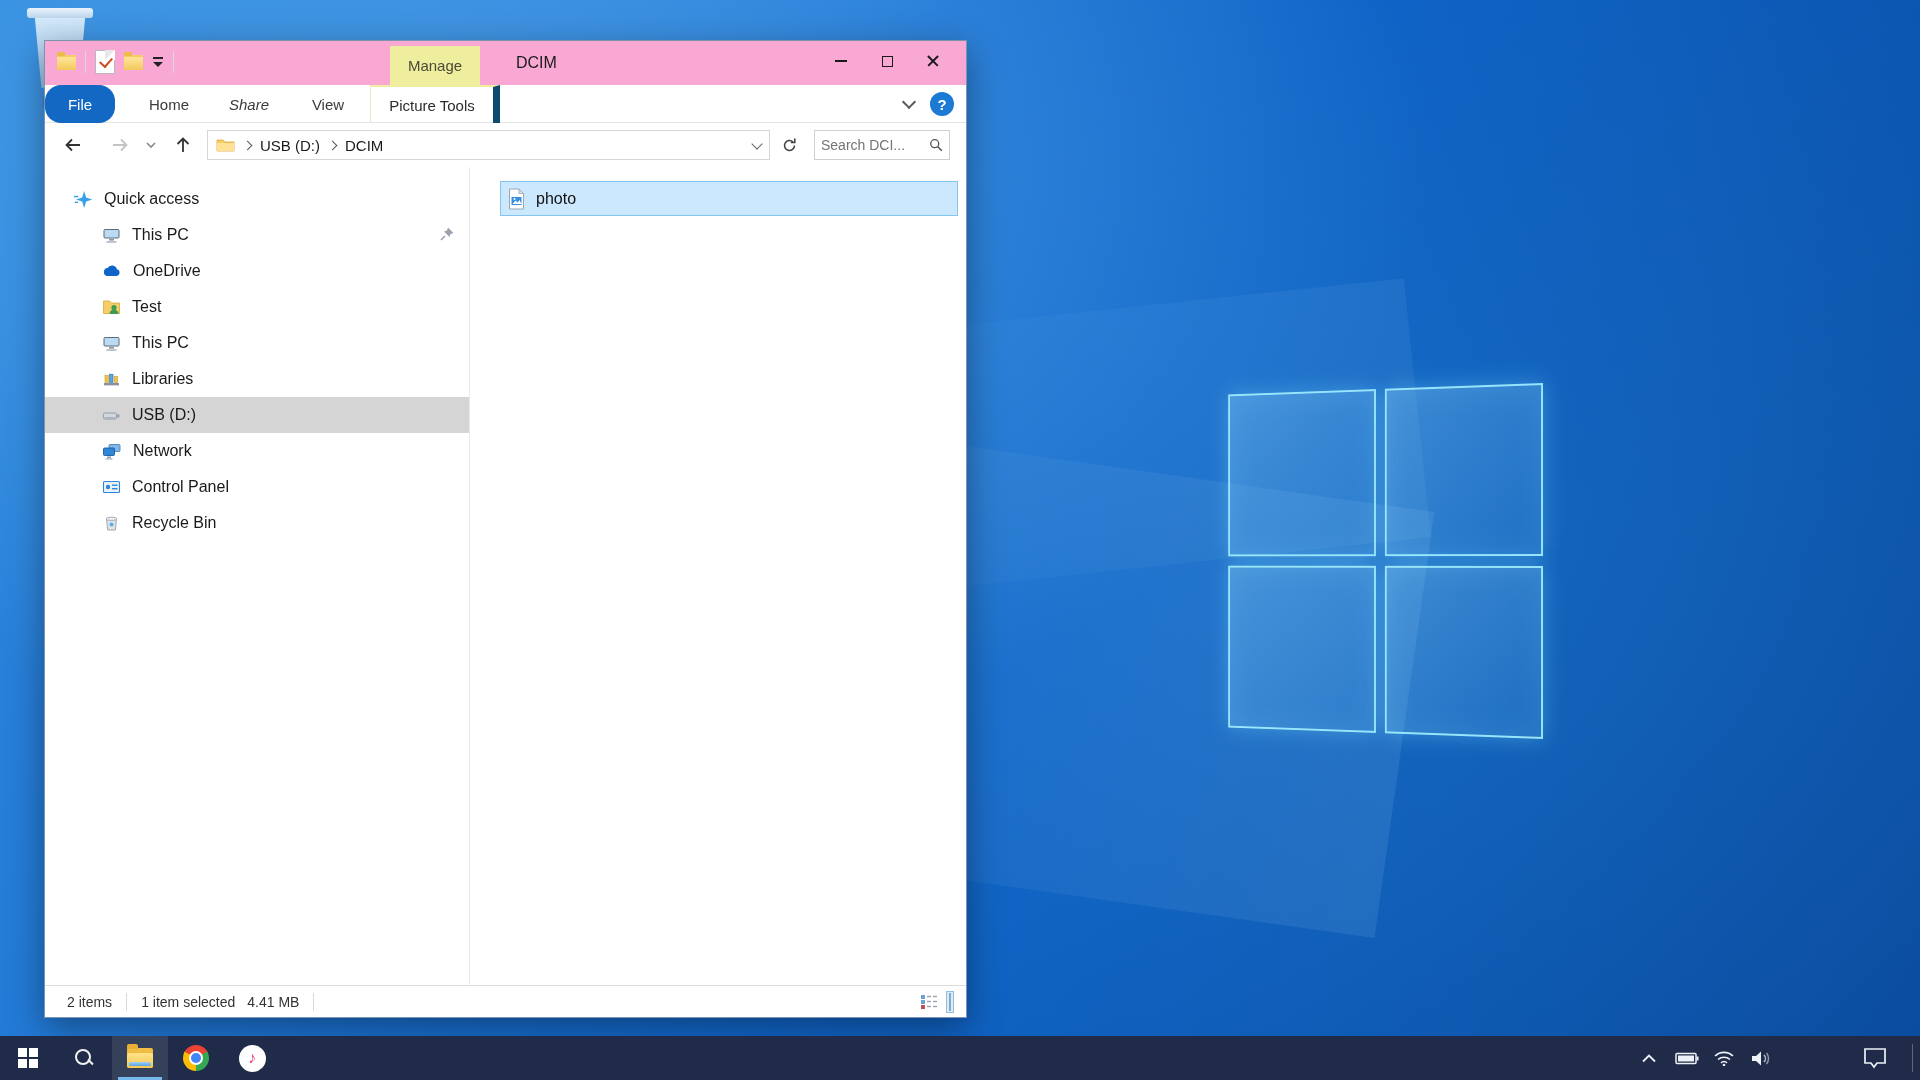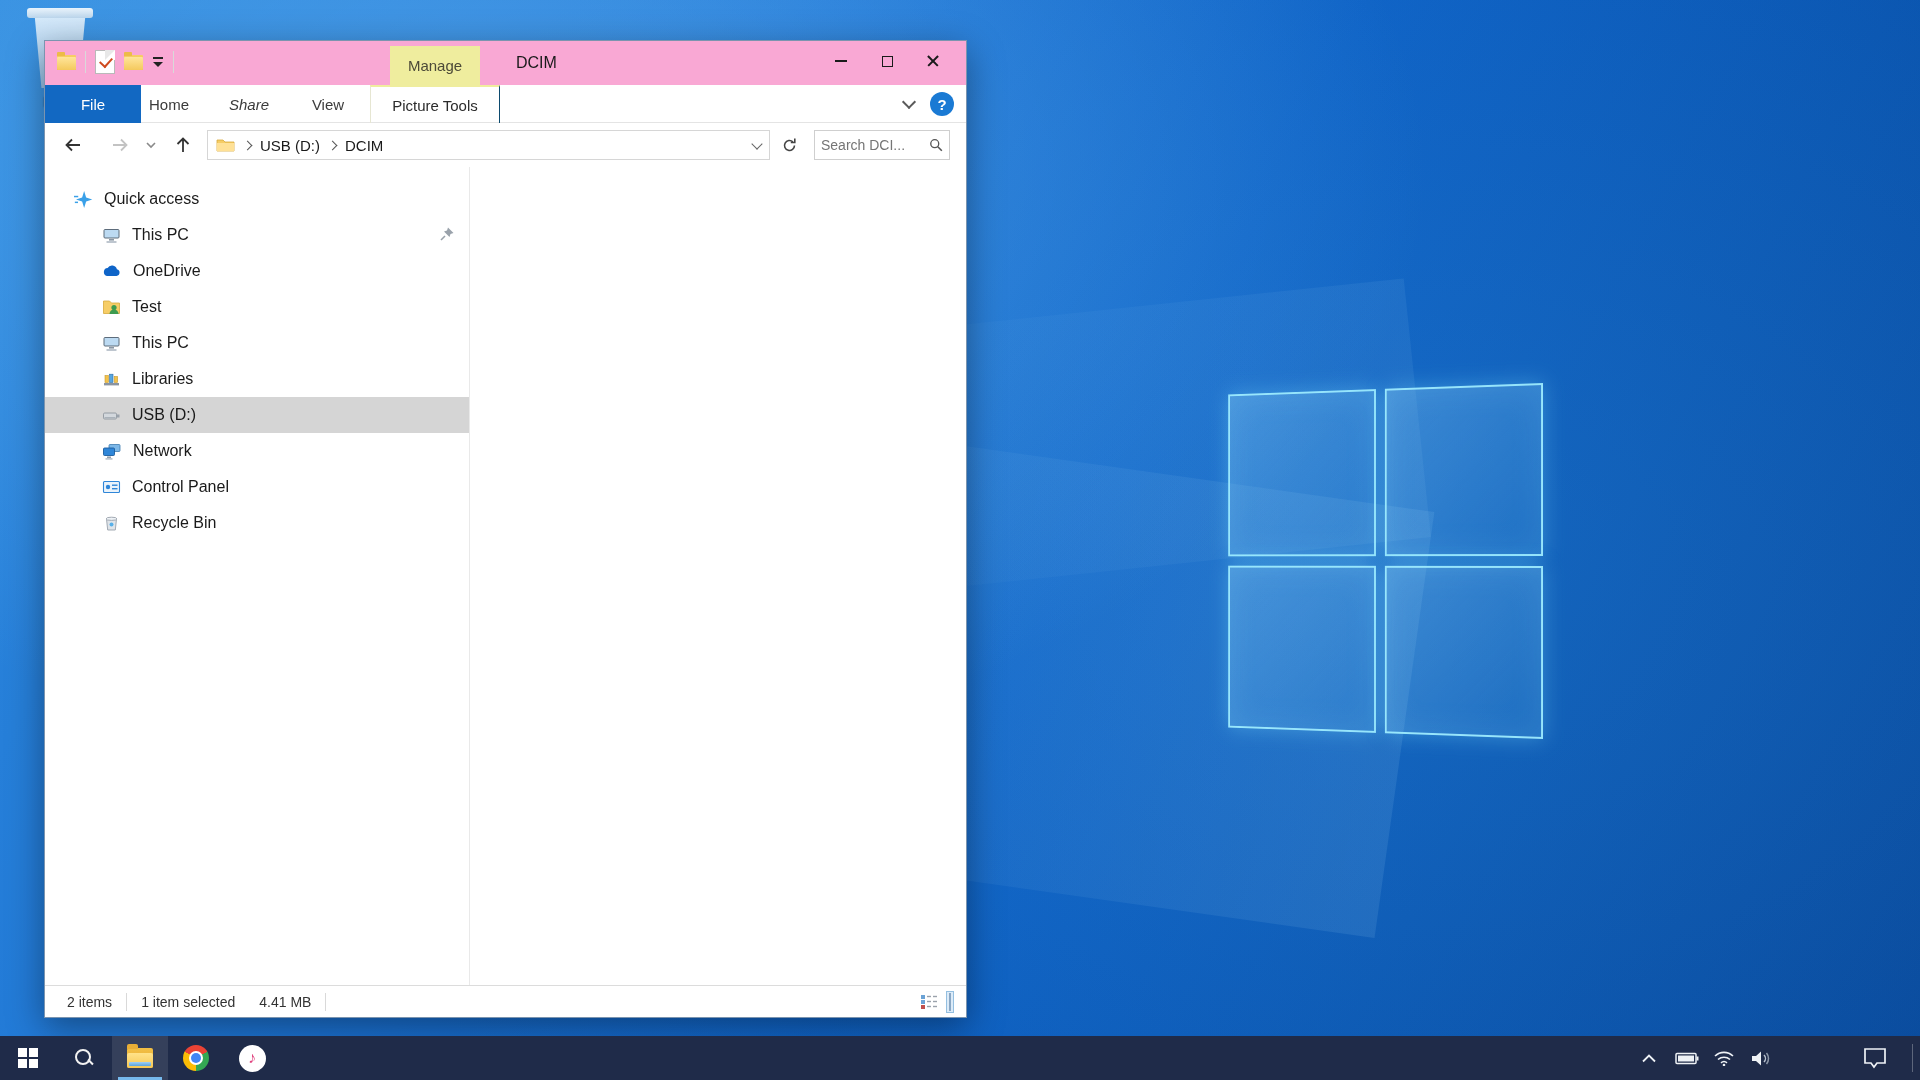--- a/index.html
+++ b/index.html
@@ -60,23 +60,23 @@
   .wc { width:46px; height:36px; display:flex; align-items:center; justify-content:center; }
   .glyph-min { width:12px; height:2px; background:#1a1a1a; }
   .glyph-max { width:11px; height:11px; border:1.5px solid #1a1a1a; }
   .glyph-close { position:relative; width:14px; height:14px; }
   .glyph-close:before,.glyph-close:after { content:""; position:absolute; left:0; top:6px; width:14px; height:1.6px; background:#1a1a1a; }
   .glyph-close:before { transform:rotate(45deg); } .glyph-close:after { transform:rotate(-45deg); }
 
   
   .tabsrow { position:absolute; left:0; top:44px; width:100%; height:38px; background:#fff; border-bottom:1px solid #e4e4e4; }
   .tab { position:absolute; top:0; height:38px; display:flex; align-items:center; justify-content:center; font-size:15px; color:#3b3b3b; }
-  .tab-file { left:0; width:96px; background:#1268c2; color:#fff; }
+  .tab-file { left:0; width:70px; background:#1268c2; color:#fff;border-radius:16px; }
   .tab-home { left:83px; width:82px; } .tab-share { left:165px; width:78px;font-style:italic; } .tab-view { left:243px; width:80px; }
-  .tab-pt { left:325px; width:130px; border-left:1px solid #e6e6d2; border-right:1px solid #0c4a6e; border-top:2px solid #efed9e; color:#2b2b2b; }
+  .tab-pt { left:325px; width:130px; border-left:1px solid #e6e6d2; border-right:7px solid #0c4a6e; border-top:2px solid #efed9e; color:#2b2b2b; }
   .ribbon-right { position:absolute; right:12px; top:0; height:38px; display:flex; align-items:center; gap:16px; }
   .chev-down { width:10px; height:10px; border-right:2px solid #5a5a5a; border-bottom:2px solid #5a5a5a; transform:rotate(45deg); margin-top:-4px; }
   .help-btn { width:24px; height:24px; border-radius:50%; background:#1a7ad4; color:#fff; font-size:15px; font-weight:bold;
     display:flex; align-items:center; justify-content:center; }
 
   
   .addrrow { position:absolute; left:0; top:82px; width:100%; height:44px; background:#fff; display:flex; align-items:center; }
   .navbtn { display:flex; align-items:center; justify-content:center; }
   svg.navsvg { display:block; }
   .addr-box { position:absolute; left:162px; top:7px; width:563px; height:30px; border:1px solid #d6d6d6; background:#fff;
@@ -101,21 +101,21 @@
 
   .filepane { flex:1; height:100%; padding-top:14px; }
   .frow { height:35px; margin-left:30px; width:458px; display:flex; align-items:center; gap:10px;
     font-size:16px; color:#111; padding-left:6px; border:1px solid transparent; }
   .frow.selected { background:#cce8ff; border:1px solid #84c5f0; }
 
   
   .statusbar { position:absolute; left:0; bottom:0; width:100%; height:32px; border-top:1px solid #dcdcdc; background:#fff;
     display:flex; align-items:center; font-size:14px; color:#333; padding-left:22px; }
   .st-sep { width:1px; height:18px; background:#d9d9d9; margin:0 14px; }
-  .st-size { margin-left:24px; }
+  .st-size { margin-left:12px; }
   .st-views { position:absolute; right:12px; top:0; height:32px; display:flex; align-items:center; gap:8px; }
   .view-thumb-wrap { border:1px solid #94bfe0; background:#dcebf8; padding:2px; }
   .view-thumb { width:18px; height:13px; border:1px solid #8aa7c4;
     background:linear-gradient(180deg,#aacfe8 0 45%, #e8f1f7 45% 60%, #7fae6b 60% 100%); }
 
   
   .taskbar { position:absolute; left:0; bottom:0; width:1920px; height:44px; background:#1f2b49; z-index:5; display:flex; }
   .tbtn { width:56px; height:44px; display:flex; align-items:center; justify-content:center; position:relative; }
   .tbtn.active { background:rgba(255,255,255,.10); }
   .tbtn.active:after { content:""; position:absolute; left:6px; right:6px; bottom:0; height:3px; background:#76b9ed; }
@@ -344,20 +344,30 @@
           <svg width="19" height="18" viewBox="0 0 19 18">
             <path d="M4.5 5 h10 l-1.2 11 h-7.6 z" fill="#dfe4e9" stroke="#9aa2ab" stroke-width="0.9"></path>
             <ellipse cx="9.5" cy="4.8" rx="5.4" ry="1.6" fill="#eef2f6" stroke="#9aa2ab" stroke-width="0.9"></ellipse>
             <circle cx="9.5" cy="10.5" r="2" fill="#58b0e8"></circle>
           </svg>
           <span>Recycle Bin</span>
         </div>
       </div>
 
       <div class="filepane">
+        <div class="frow selected">
+          <svg width="19" height="22" viewBox="0 0 19 22">
+            <path d="M2.5 1 h9.5 l4.5 4.5 v15.5 h-14 z" fill="#fff" stroke="#98a5b3" stroke-width="1"></path>
+            <path d="M12 1 l4.5 4.5 h-4.5 z" fill="#dfe7ee" stroke="#98a5b3" stroke-width="0.8"></path>
+            <rect x="4.5" y="9" width="10" height="8" fill="#3b8de0"></rect>
+            <path d="M5.5 16 l3 -3.5 l2 2 l2 -2.5 l2 4 z" fill="#fff"></path>
+            <circle cx="7.5" cy="11" r="1" fill="#fff"></circle>
+          </svg>
+          <span>photo</span>
+        </div>
       </div>
     </div>
 
     <div class="statusbar">
       <span>2 items</span>
       <span class="st-sep"></span>
       <span>1 item selected</span>
       <span class="st-size">4.41 MB</span>
       <span class="st-sep"></span>
       <div class="st-views">

